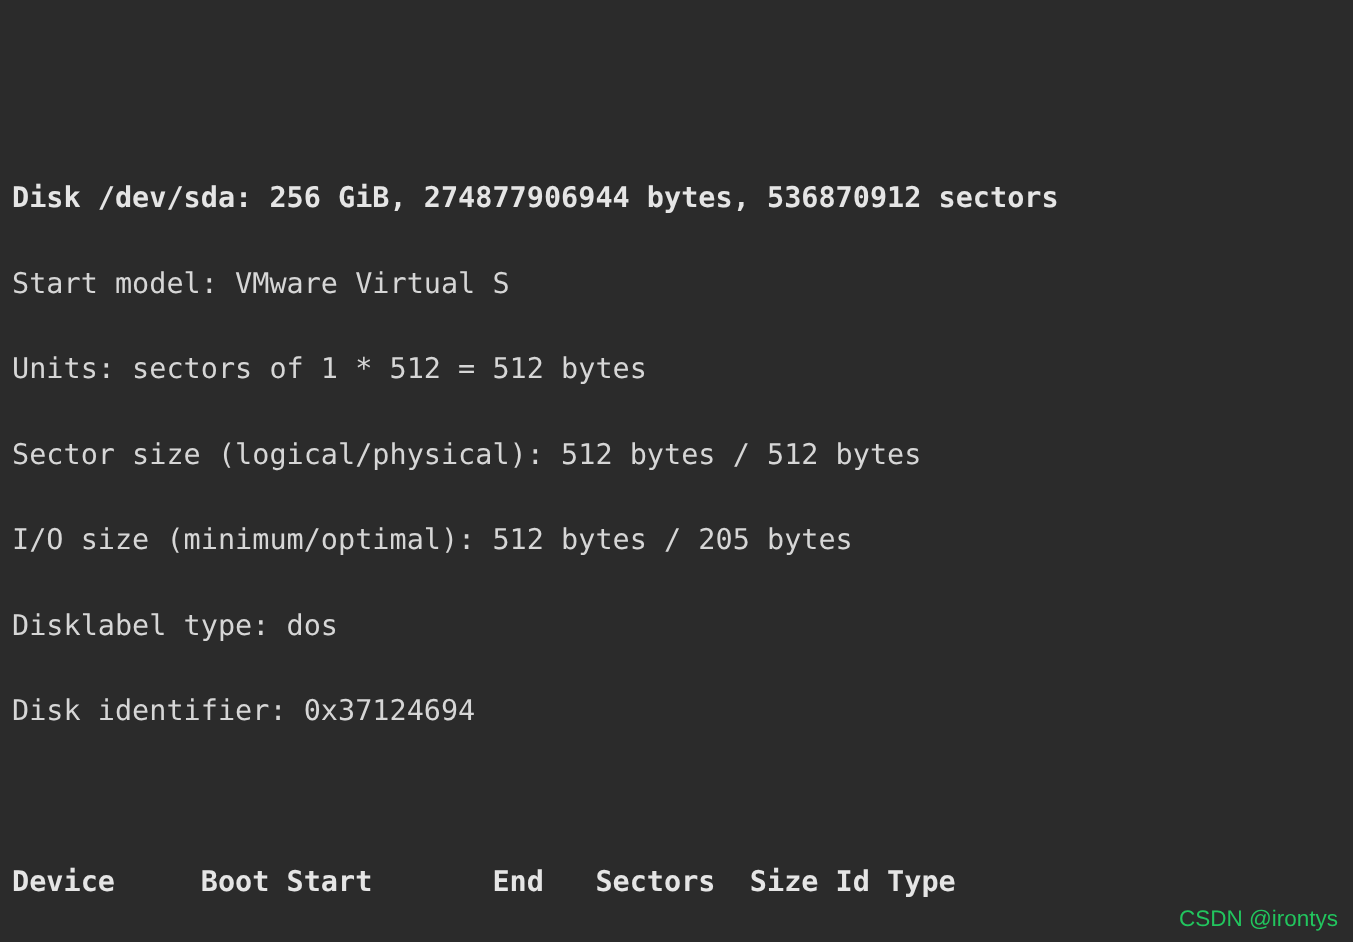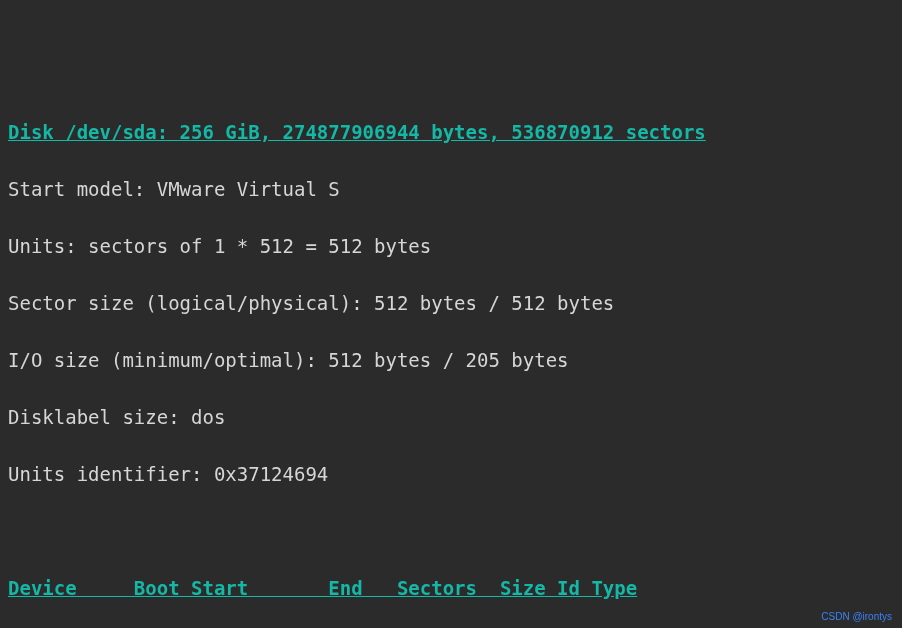--- a/index.html
+++ b/index.html
@@ -15,48 +15,47 @@
       line-height: 1.5;
       padding: 4px 8px;
       width: 902px;
       height: 628px;
       overflow: hidden;
       white-space: pre;
       position: relative;
     }
     .bold {
       font-weight: bold;
-      color: #14b8a6;
-      text-decoration: underline;
+      color: #e5e5e5;
     }
     .line {
       display: block;
     }
     .watermark {
       position: absolute;
       bottom: 4px;
       right: 10px;
-      font-size: 10px;
-      color: #3b82f6;
+      font-size: 15px;
+      color: #22c55e;
       font-family: Arial, sans-serif;
       white-space: normal;
     }
   </style>
 </head>
 <body>
 
 
 
 <span class="line bold">Disk /dev/sda: 256 GiB, 274877906944 bytes, 536870912 sectors</span>
 <span class="line">Start model: VMware Virtual S</span>
 <span class="line">Units: sectors of 1 * 512 = 512 bytes</span>
 <span class="line">Sector size (logical/physical): 512 bytes / 512 bytes</span>
 <span class="line">I/O size (minimum/optimal): 512 bytes / 205 bytes</span>
-<span class="line">Disklabel size: dos</span>
-<span class="line">Units identifier: 0x37124694</span>
+<span class="line">Disklabel type: dos</span>
+<span class="line">Disk identifier: 0x37124694</span>
 <span class="line"> </span>
 <span class="line bold">Device     Boot Start       End   Sectors  Size Id Type</span>
 
 
 
 
 
 
 
 

